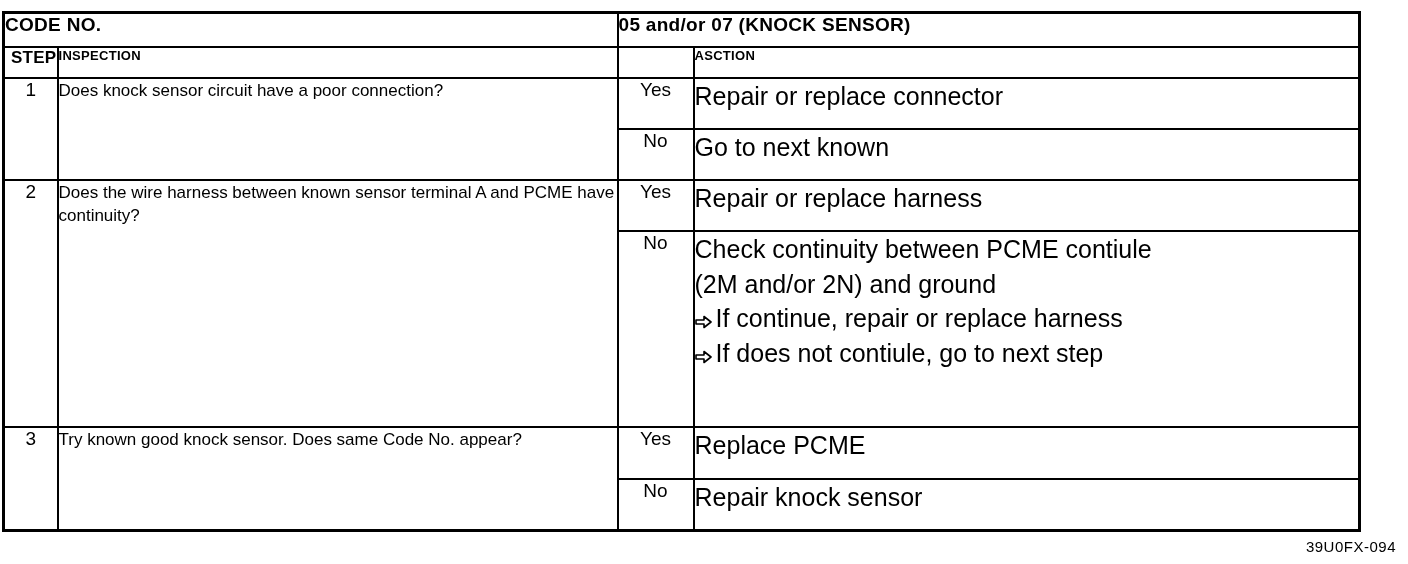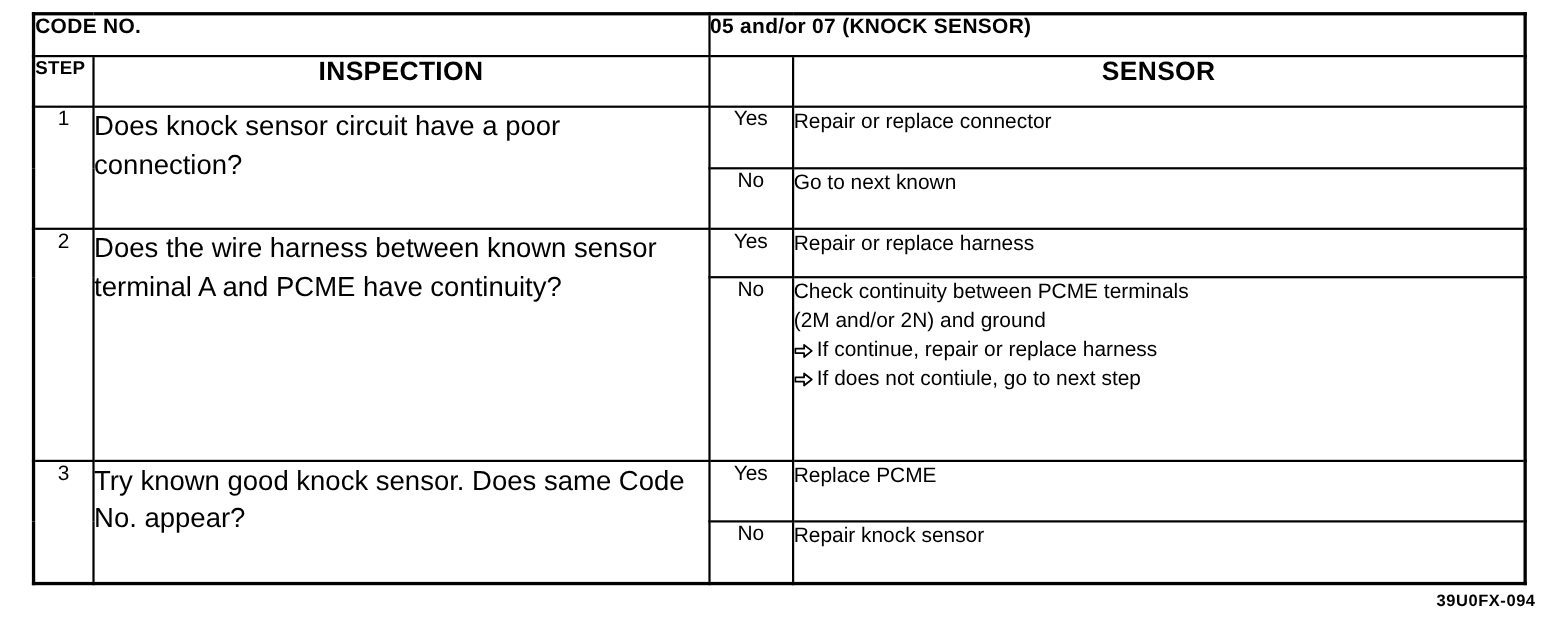--- a/index.html
+++ b/index.html
@@ -11,21 +11,21 @@
     width: 1408px;
     height: 564px;
     font-family: "Liberation Sans", sans-serif;
     color: #000000;
     position: relative;
     overflow: hidden;
   }
 
   #sheet {
     position: absolute;
-    left: 29px;
+    left: 2px;
     top: 11px;
     width: 1356px;
     height: 521px;
   }
 
   table.dtc {
     border-collapse: collapse;
     table-layout: fixed;
     width: 1356px;
     height: 521px;
@@ -59,50 +59,50 @@
     white-space: nowrap;
   }
   .hdr-title {
     font-size: 19px;
     text-align: left;
     padding: 5px 4px 4px 4px;
   }
   .hdr-step {
     font-size: 17px;
     padding: 5px 2px 4px 4px;
+    text-align: right;
+    white-space: nowrap;
+  }
+  .hdr-insp, .hdr-act {
+    font-size: 13px;
     text-align: left;
-    white-space: nowrap;
-  }
-  .hdr-insp, .hdr-act {
-    font-size: 24px;
-    text-align: center;
     padding: 5px 4px 4px 4px;
   }
 
   .stepnum {
     font-size: 19px;
     text-align: center;
     padding: 12px 0 0 0;
   }
 
   .insp-text {
-    font-size: 25px;
+    font-size: 17px;
     line-height: 1.38;
     padding: 11px 10px 6px 14px;
   }
 
   .yn {
     font-size: 19px;
     text-align: center;
     padding: 12px 0 0 0;
     margin-top: 28px;
   }
 
   .act-text {
-    font-size: 19px;
+    font-size: 25px;
     line-height: 1.38;
     padding: 11px 8px 6px 13px;
   }
   .act-text .line { display: block; white-space: nowrap; }
   .act-text .bullet-line {
     display: block;
     white-space: nowrap;
   }
   .arrow {
     display: inline-block;
@@ -113,21 +113,21 @@
   .arrow svg { display: block; }
 
   
   .blank-cell { background: #fff; }
 
   #figcode {
     position: absolute;
     right: 12px;
     top: 538px;
     font-size: 15px;
-    font-weight: bold;
+    font-weight: normal;
     letter-spacing: 0.5px;
     font-family: "Liberation Sans", sans-serif;
   }
 </style>
 </head>
 <body>
 
 <div id="sheet">
   <table class="dtc">
     <colgroup>
@@ -140,21 +140,21 @@
 
       <tr>
         <td colspan="2" class="hdr-code">CODE NO.</td>
         <td colspan="2" class="hdr-title">05 and/or 07 (KNOCK SENSOR)</td>
       </tr>
 
       <tr>
         <td class="hdr-step">STEP</td>
         <td class="hdr-insp">INSPECTION</td>
         <td class="blank-cell"></td>
-        <td class="hdr-act">SENSOR</td>
+        <td class="hdr-act">ASCTION</td>
       </tr>
 
       <tr>
         <td rowspan="2" class="stepnum">1</td>
         <td rowspan="2" class="insp-text">Does knock sensor circuit have a poor connection?</td>
         <td class="yn">Yes</td>
         <td class="act-text">
           <span class="line">Repair or replace connector</span>
         </td>
       </tr>
@@ -171,21 +171,21 @@
         <td rowspan="2" class="insp-text">Does the wire harness between known sensor terminal A and PCME have continuity?</td>
         <td class="yn">Yes</td>
         <td class="act-text">
           <span class="line">Repair or replace harness</span>
         </td>
       </tr>
 
       <tr>
         <td class="yn">No</td>
         <td class="act-text">
-          <span class="line">Check continuity between PCME terminals</span>
+          <span class="line">Check continuity between PCME contiule</span>
           <span class="line">(2M and/or 2N) and ground</span>
           <span class="bullet-line">
             <span class="arrow">
               <svg viewBox="0 0 17 14" width="17" height="14" aria-hidden="true">
                 <path d="M1 5 L9 5 L9 1.5 L16 7 L9 12.5 L9 9 L1 9 Z" fill="#ffffff" stroke="#000000" stroke-width="1.6" stroke-linejoin="round"></path>
               </svg>
             </span><span>If continue, repair or replace harness</span>
           </span>
           <span class="bullet-line">
             <span class="arrow">

